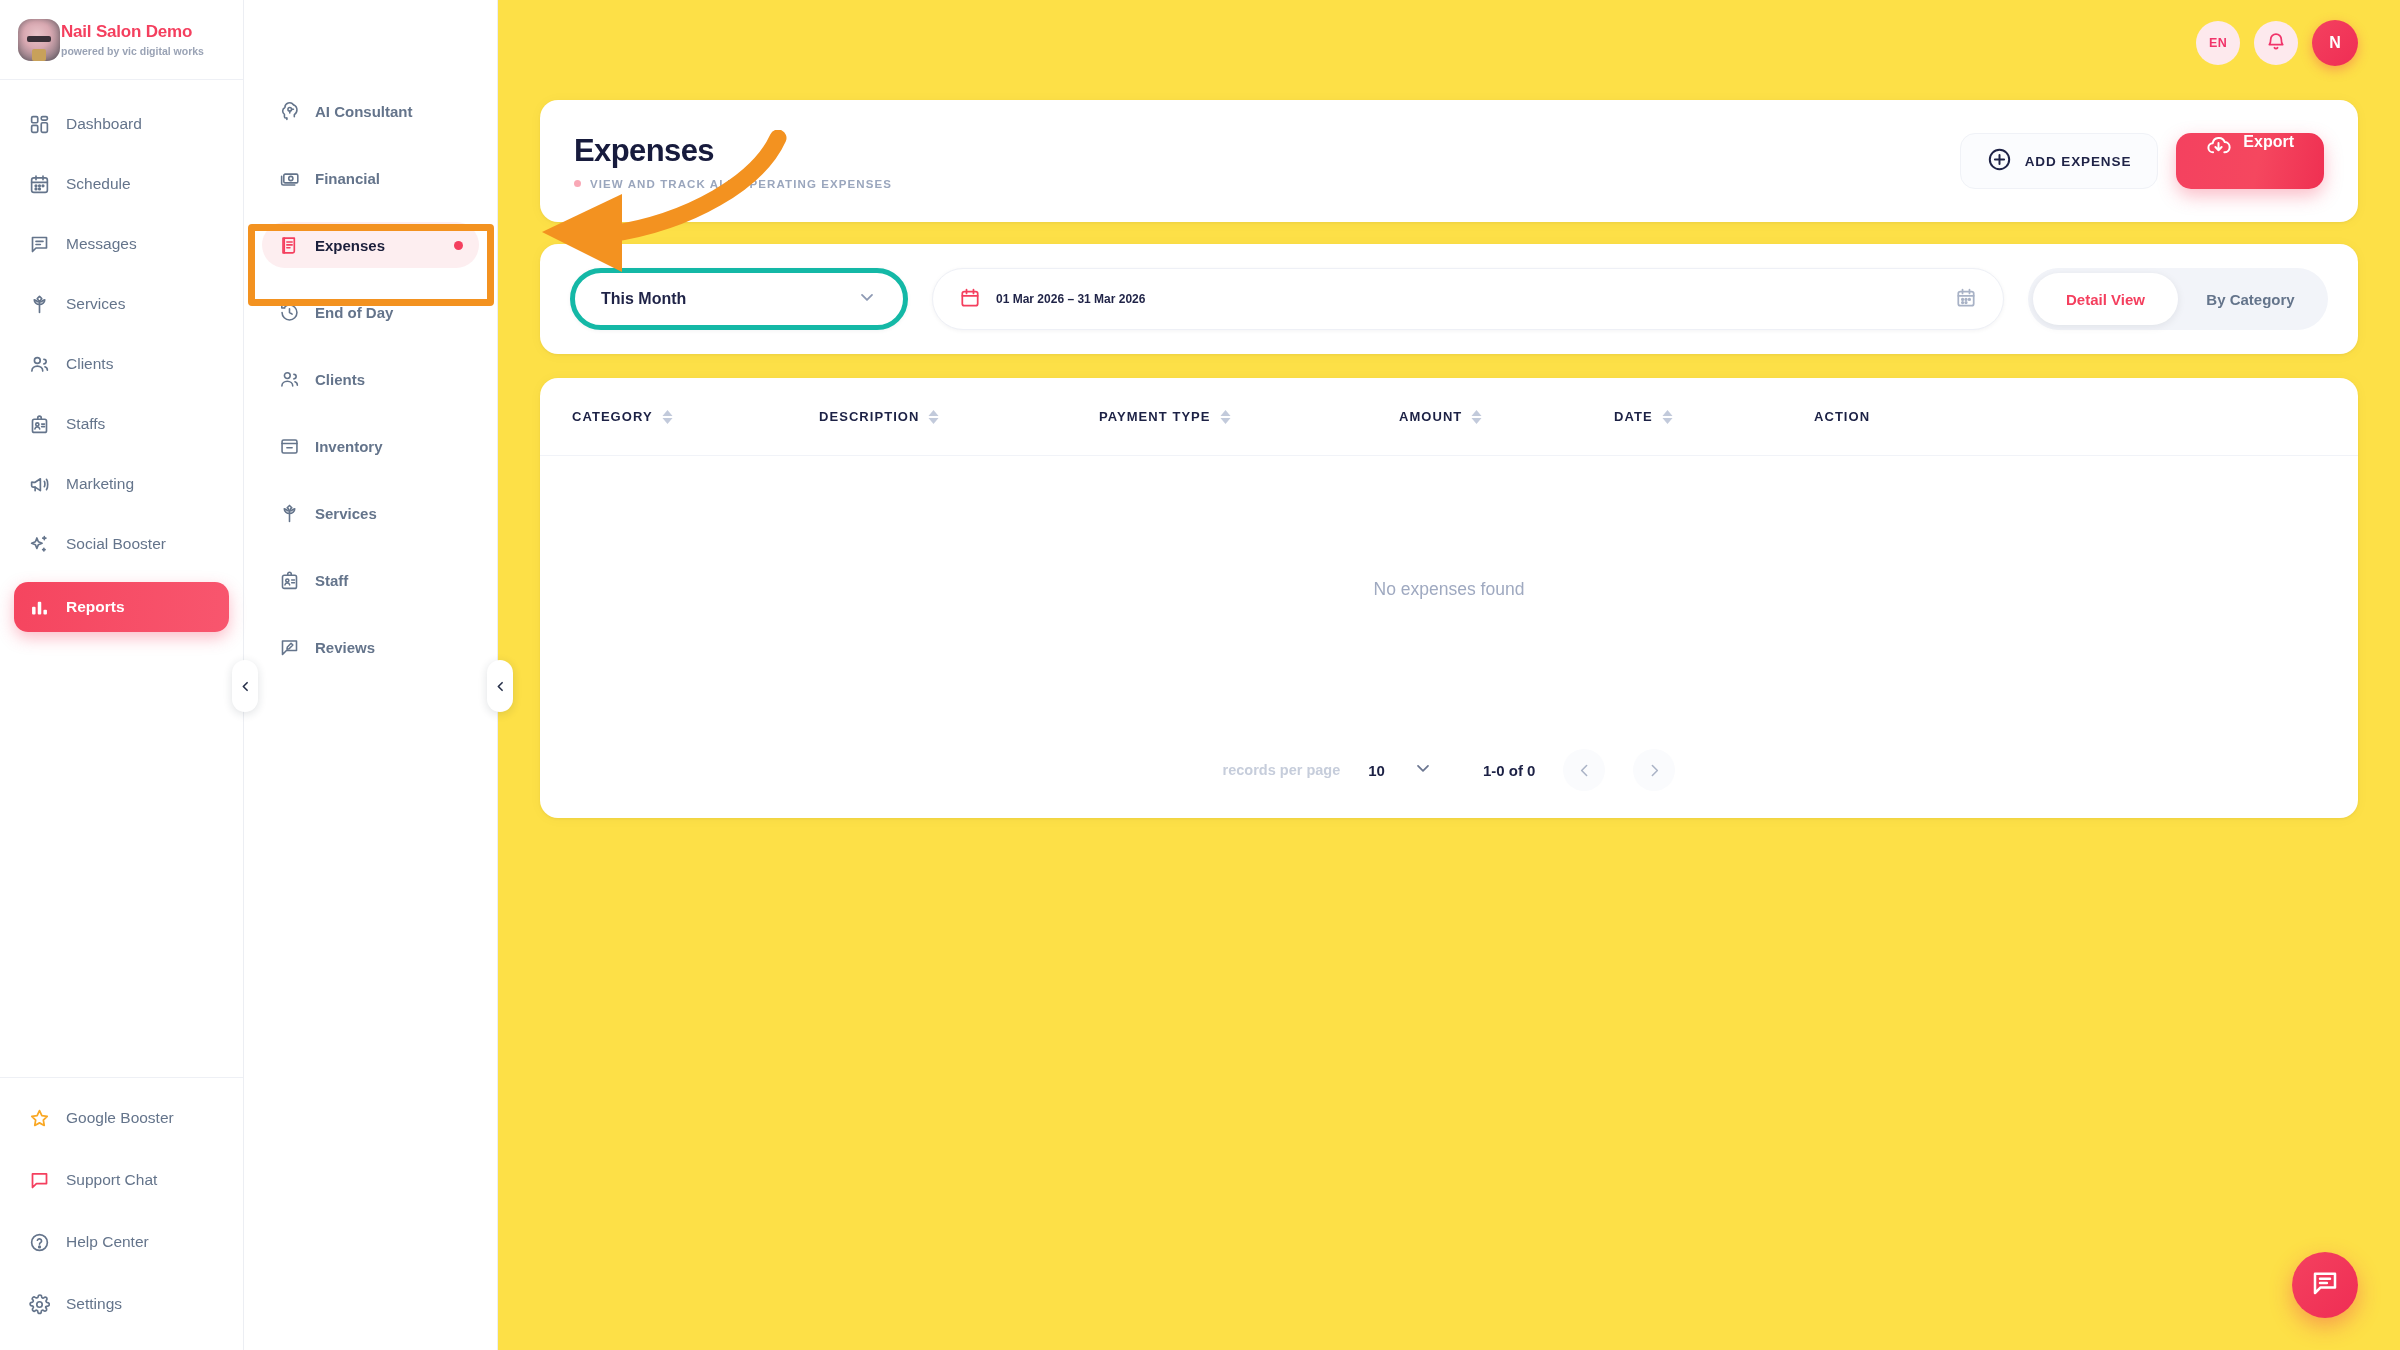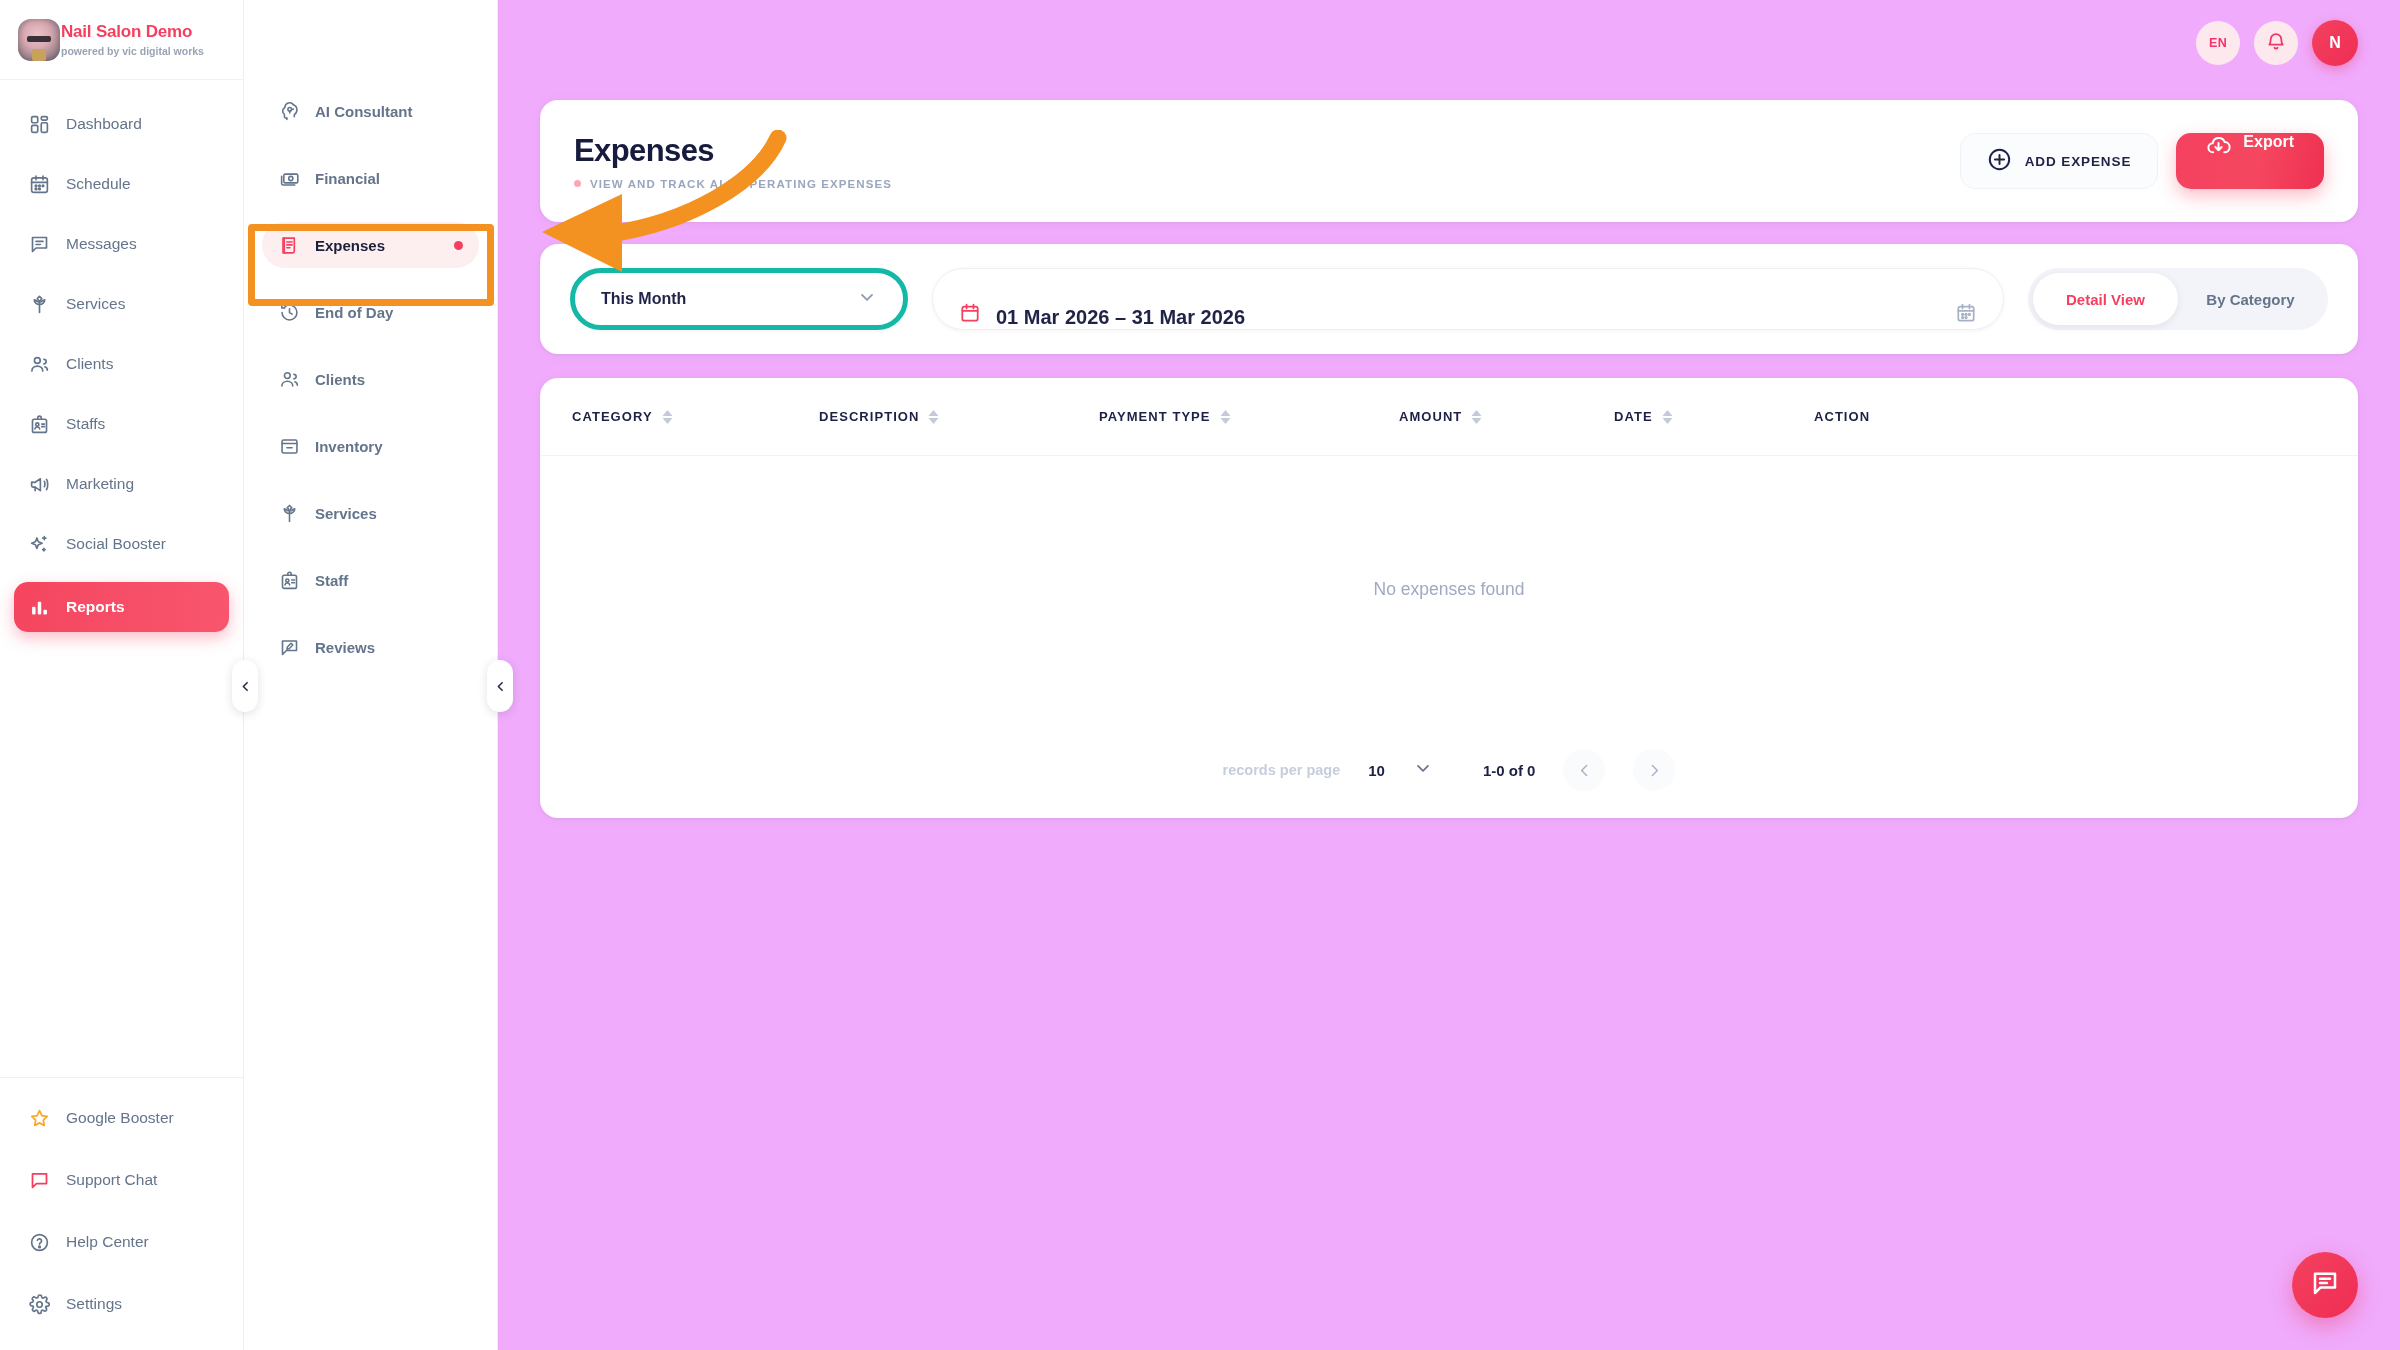--- a/index.html
+++ b/index.html
@@ -83,21 +83,21 @@
   
   .collapse-btn {
     position:absolute; width:26px; height:52px; background:#fff;
     border-radius:26px; box-shadow:0 2px 10px rgba(30,41,59,.14);
     display:flex; align-items:center; justify-content:center;
     cursor:pointer; z-index:20;
   }
   .collapse-btn svg { width:13px; height:13px; }
 
   
-  .main { flex:1; height:1350px; background:#f0abfc; position:relative; overflow:hidden; }
+  .main { flex:1; height:1350px; background:#fde047; position:relative; overflow:hidden; }
   .topbar {
     height:86px; display:flex; align-items:center; justify-content:flex-end;
     padding-right: 42px; gap:14px;
   }
   .round-btn {
     width:44px; height:44px; border-radius:50%; background:#fde9ed;
     display:flex; align-items:center; justify-content:center; cursor:pointer;
     color:#f1346a; font-size:12.5px; font-weight:800; letter-spacing:.4px;
   }
   .avatar-btn {
@@ -148,22 +148,22 @@
   .select-pill {
     width:338px; height:62px; border-radius:31px; background:#fff;
     border:5px solid #14b8a6; box-shadow:0 1px 4px rgba(16,24,40,.05);
     display:flex; align-items:center; justify-content:space-between;
     padding:16px 26px; cursor:pointer;
     font-size:16px; font-weight:700; color:#1f2347;
   }
   .date-pill {
     flex:1; height:62px; border-radius:31px; background:#fff;
     border:1px solid #eef0f6; box-shadow:0 1px 4px rgba(16,24,40,.05);
-    display:flex; align-items:flex-end; gap:15px; padding:0 26px; cursor:pointer;
-    font-size:20px; font-weight:700; color:#1f2347;
+    display:flex; align-items:center; gap:15px; padding:8px 26px; cursor:pointer;
+    font-size:12px; font-weight:700; color:#1f2347;
   }
   .date-pill .spacer { flex:1; }
   .seg {
     width:300px; height:62px; border-radius:31px; background:#f2f4f9;
     display:flex; align-items:center; padding:5px; cursor:pointer;
   }
   .seg-opt {
     flex:1; height:52px; border-radius:26px;
     display:flex; align-items:center; justify-content:center;
     font-size:15px; font-weight:700; color:#64748b; cursor:pointer;

